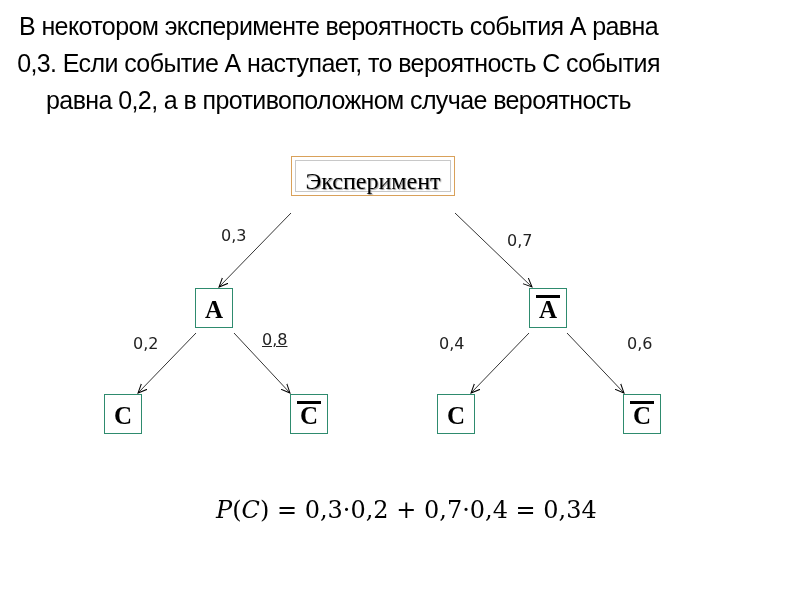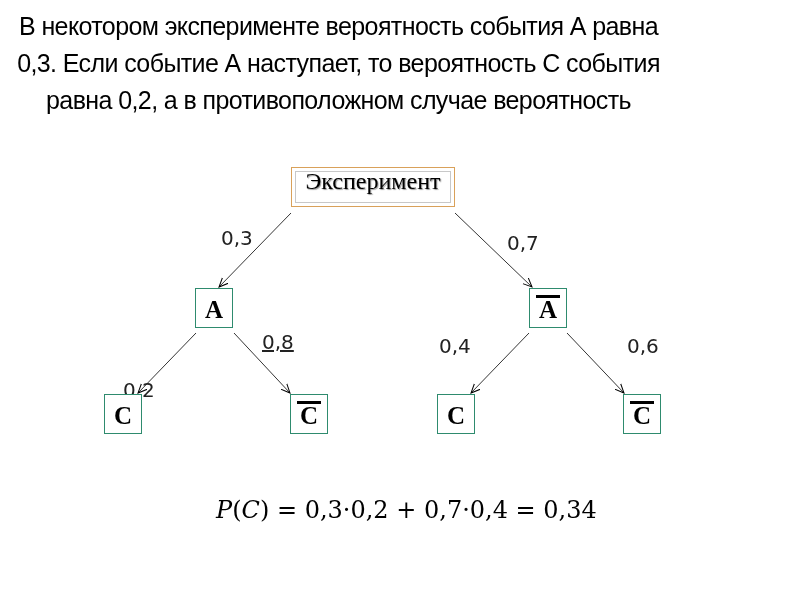--- a/index.html
+++ b/index.html
@@ -5,36 +5,36 @@
   html, body { margin: 0; padding: 0; background: #ffffff; }
   body { width: 800px; height: 600px; position: relative; overflow: hidden; font-family: "Liberation Serif", serif; color: #000; }
   .problem {
     position: absolute; left: 0; top: 8px; width: 677px;
     text-align: center; font-family: "Liberation Sans Narrow", "Liberation Sans", sans-serif;
     font-size: 25px; line-height: 37px; letter-spacing: -0.6px;
   }
   .problem span { display: block; }
   svg.edges { position: absolute; left: 0; top: 0; }
   .root-node {
-    position: absolute; left: 291px; top: 167px; width: 164px; height: 40px;
+    position: absolute; left: 291px; top: 156px; width: 164px; height: 40px;
     border: 1.5px solid #d9a15a; box-sizing: border-box; background: #fff;
     box-shadow: inset 0 0 0 3px #fff, inset 0 0 0 4px #c8c8c8;
-    display: flex; align-items: flex-start; justify-content: center;
+    display: flex; align-items: flex-end; justify-content: center;
     font-family: "Liberation Serif", serif; font-size: 24px; text-shadow: 1px 1px 1px #9a9a9a;
   }
   .node {
     position: absolute; width: 38px; height: 40px; box-sizing: border-box;
     border: 1.5px solid #2e8b6e; background: #fff;
     display: flex; align-items: center; justify-content: center;
     font-family: "Liberation Serif", serif; font-weight: bold; font-size: 25px;
   }
   .node .bar { position: absolute; left: 6px; right: 6px; top: 6px; height: 2.5px; background: #000; }
   .node .lbl { margin-top: 4px; }
   .prob {
-    position: absolute; font-family: "DejaVu Sans", sans-serif; font-size: 20px; color: #222;
+    position: absolute; font-family: "DejaVu Sans", sans-serif; font-size: 16px; color: #222;
   }
   .formula {
     position: absolute; left: 216px; top: 496px; font-family: "DejaVu Serif", serif; font-size: 24px; white-space: nowrap;
   }
   .formula .it { font-style: italic; }
 </style>
 </head>
 <body>
 
 <div class="problem">
@@ -65,21 +65,21 @@
 <span class="prob" style="left:507px; top:231px;">0,7</span>
 
 <div class="node" style="left:195px; top:288px;">
   <span class="lbl">A</span>
 </div>
 <div class="node" style="left:529px; top:288px;">
   <span class="bar"></span>
   <span class="lbl">A</span>
 </div>
 
-<span class="prob" style="left:123px; top:334px;margin-top:44px;">0,2</span>
+<span class="prob" style="left:133px; top:334px;">0,2</span>
 <span class="prob" style="left:262px; top:330px;text-decoration:underline;">0,8</span>
 <span class="prob" style="left:439px; top:334px;">0,4</span>
 <span class="prob" style="left:627px; top:334px;">0,6</span>
 
 <div class="node" style="left:104px; top:394px;">
   <span class="lbl">C</span>
 </div>
 <div class="node" style="left:290px; top:394px;">
   <span class="bar"></span>
   <span class="lbl">C</span>

